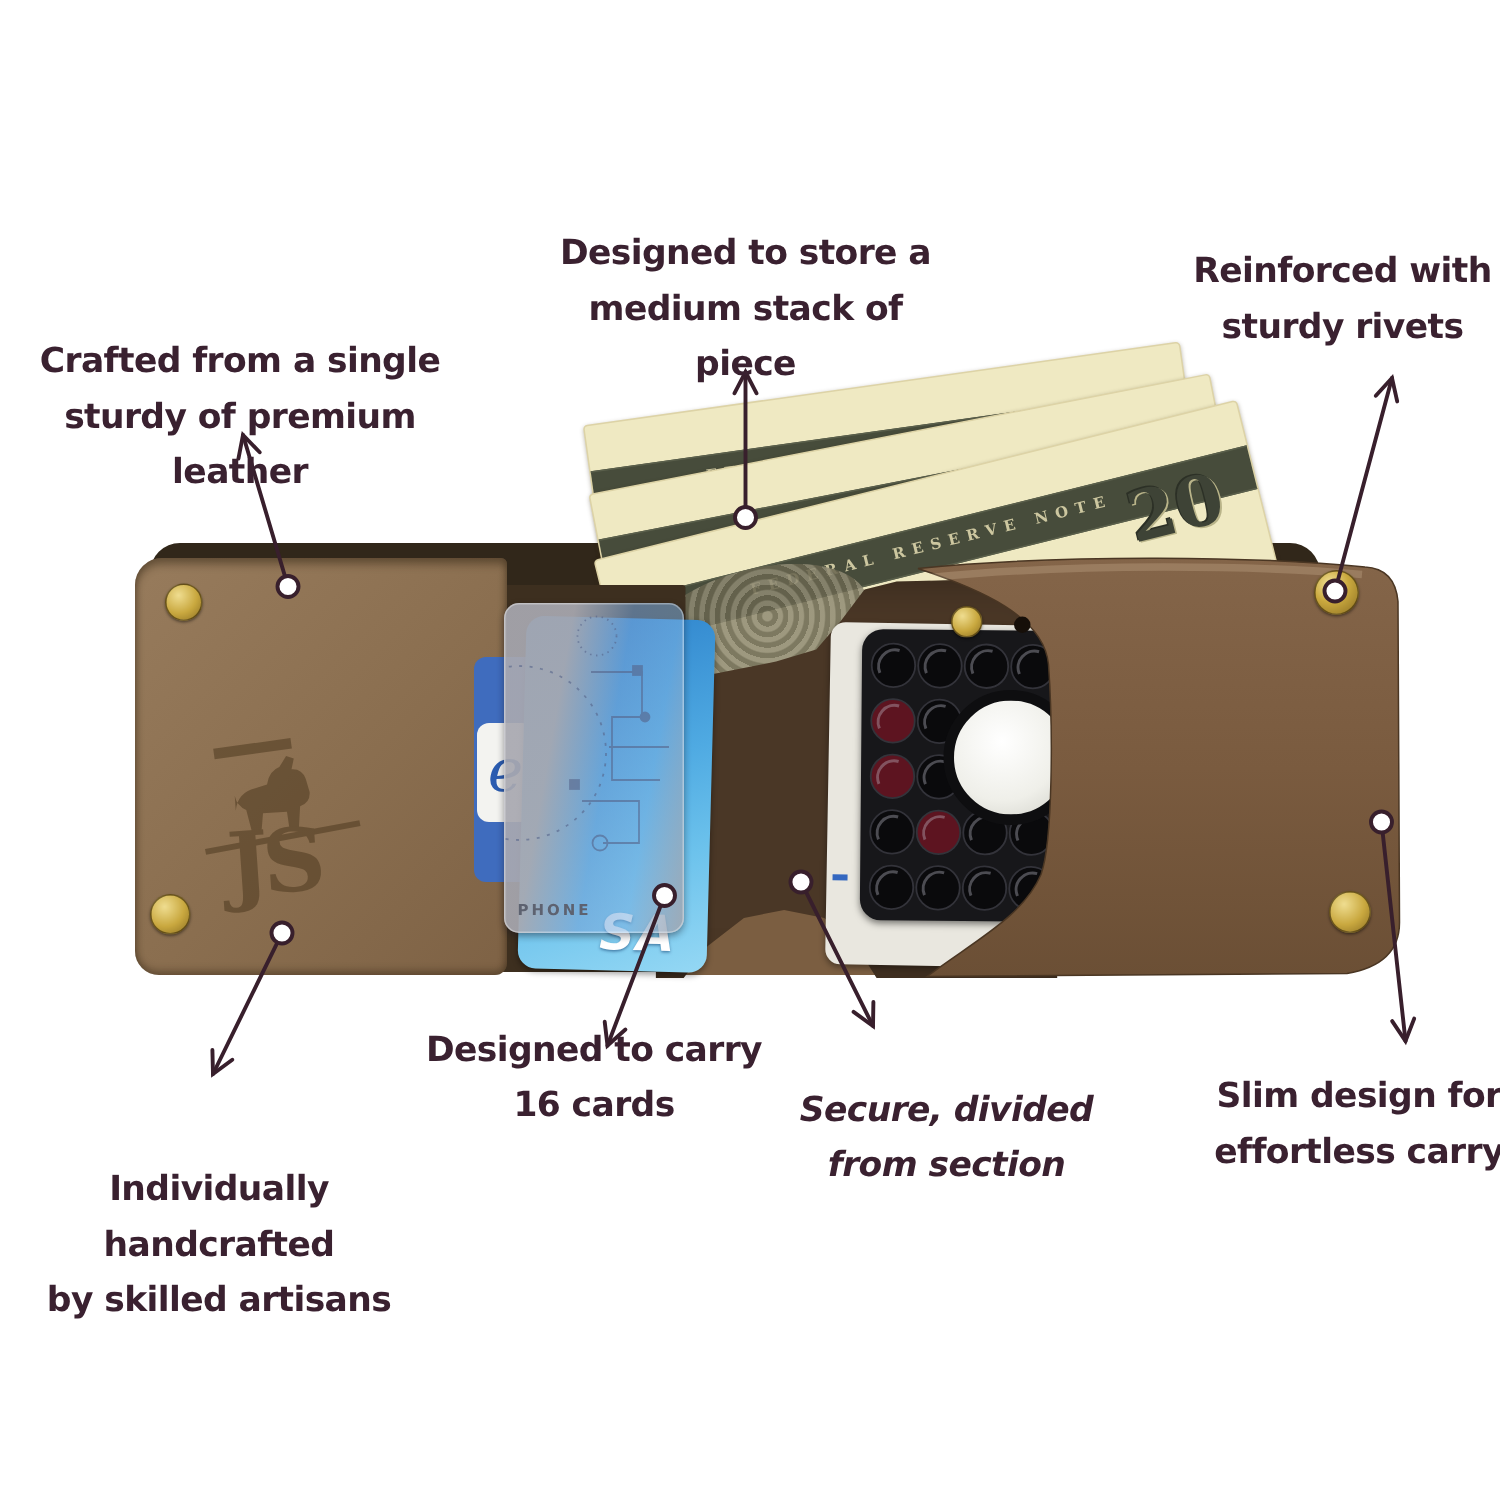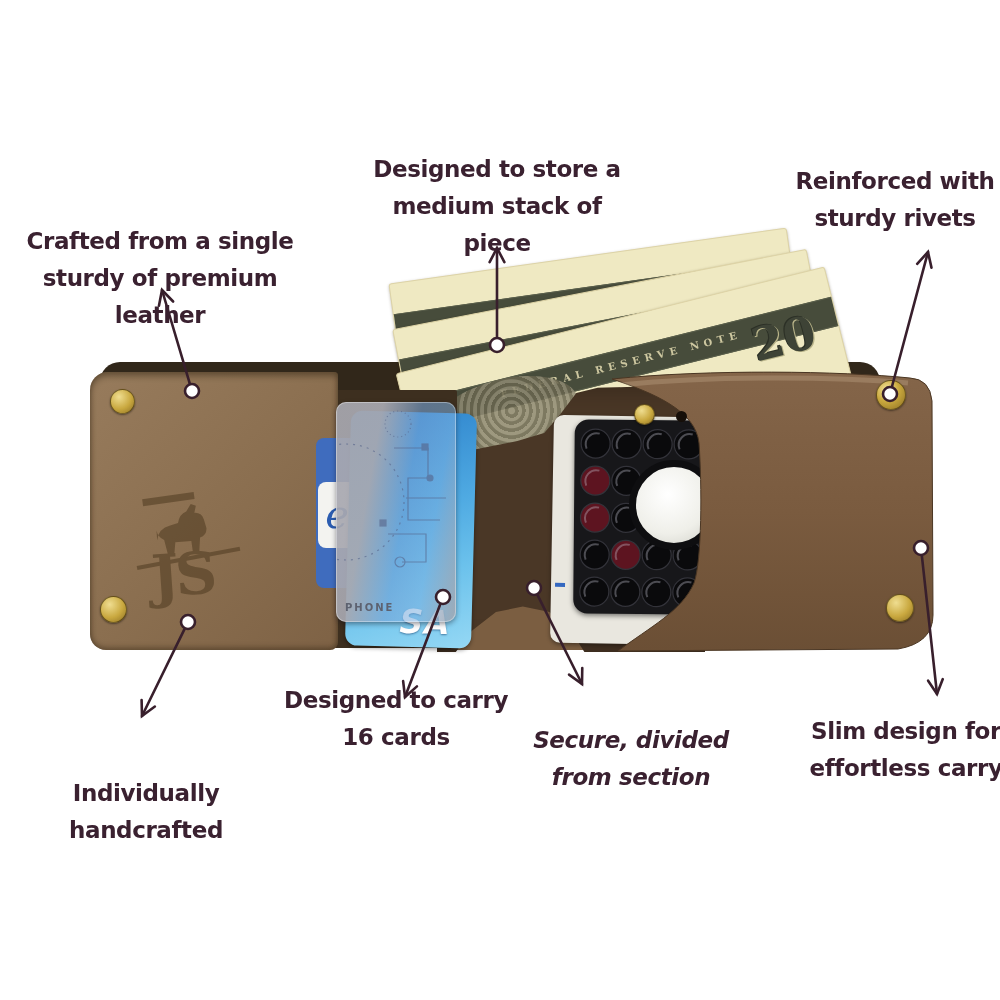--- a/index.html
+++ b/index.html
@@ -278,20 +278,21 @@
   <div class="callout co-cash">
     <div>Designed to store a</div>
     <div>medium stack of piece</div>
   </div>
   <div class="callout co-rivets">
     <div>Reinforced with</div>
     <div>sturdy rivets</div>
   </div>
   <div class="callout co-handcrafted">
     <div>Individually handcrafted</div>
+    <div>by skilled artisans</div>
   </div>
   <div class="callout co-cards">
     <div>Designed to carry</div>
     <div>16 cards</div>
   </div>
   <div class="callout co-bills">
     <div>Secure, divided</div>
     <div>from section</div>
   </div>
   <div class="callout co-slim">

